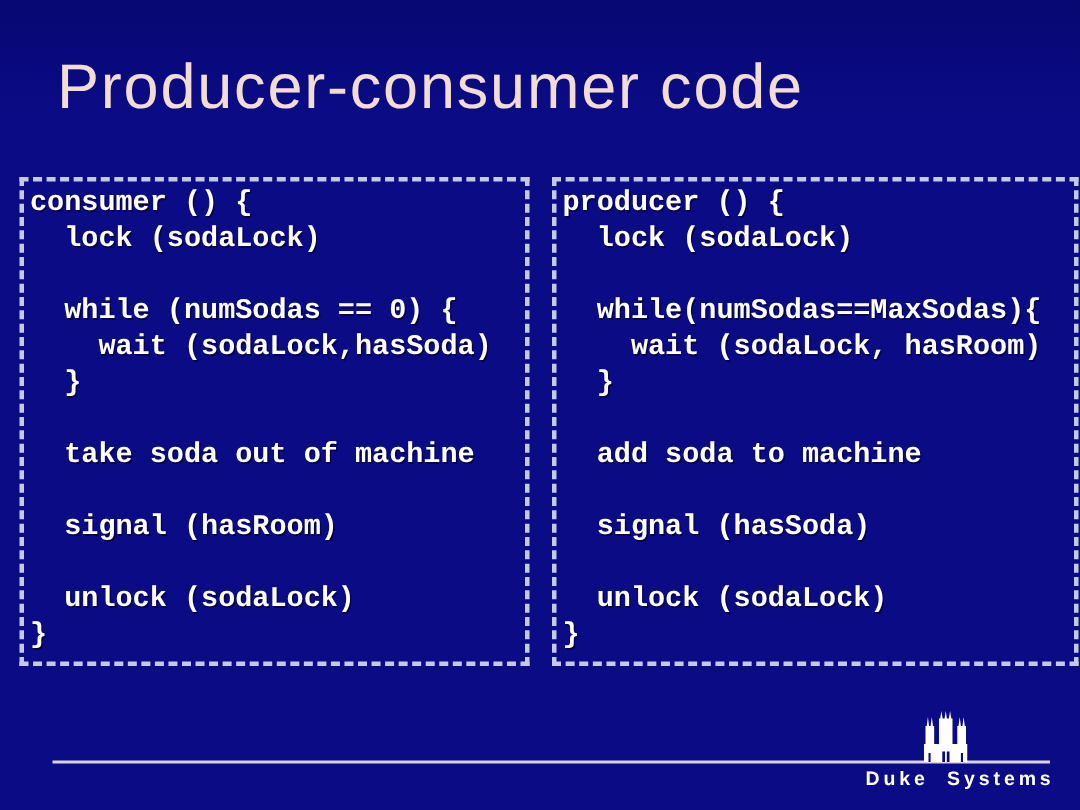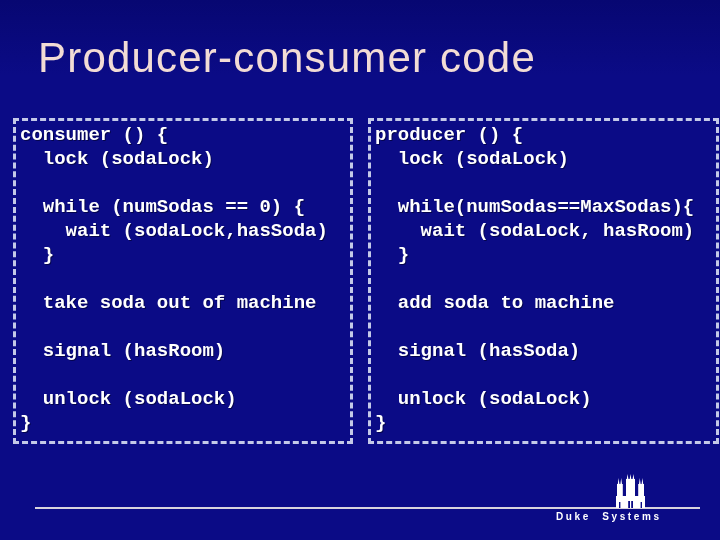--- a/index.html
+++ b/index.html
@@ -56,23 +56,23 @@
   }
   .chapel {
     position: absolute;
     left: 616px;
     top: 474px;
     width: 29px;
     height: 34px;
   }
   .brand {
     position: absolute;
-    left: 556px;
+    left: 577px;
     top: 511px;
-    font-size: 10px;
+    font-size: 13px;
     font-weight: bold;
     letter-spacing: 2.6px;
     word-spacing: 6px;
     color: #ffffff;
     white-space: nowrap;
   }
 </style>
 </head>
 <body>
 

